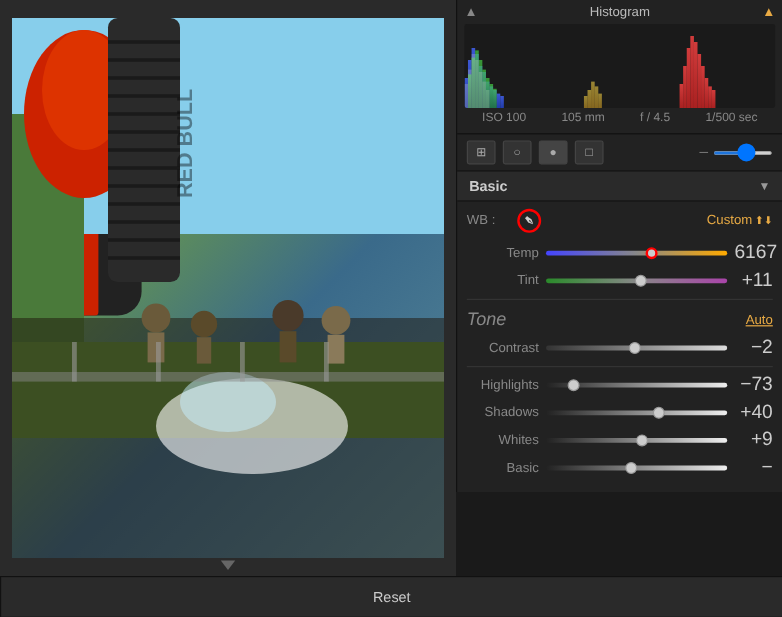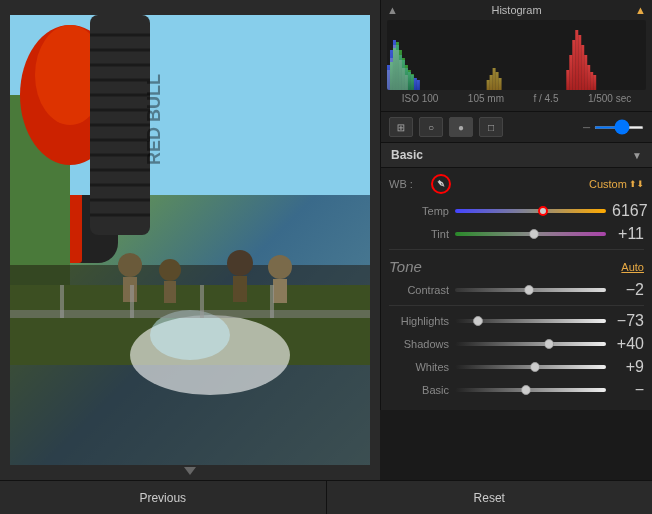--- a/index.html
+++ b/index.html
@@ -564,16 +564,15 @@
           </div>
           <span class="slider-value">−</span>
         </div>
 
       </div>
     </div>
   </div>
 </div>
 
 <div class="bottom-bar">
-  <button class="bottom-btn">Previous</button>
   <div class="bottom-btn-divider"></div>
   <button class="bottom-btn">Reset</button>
 </div>
 
 </body></html>

